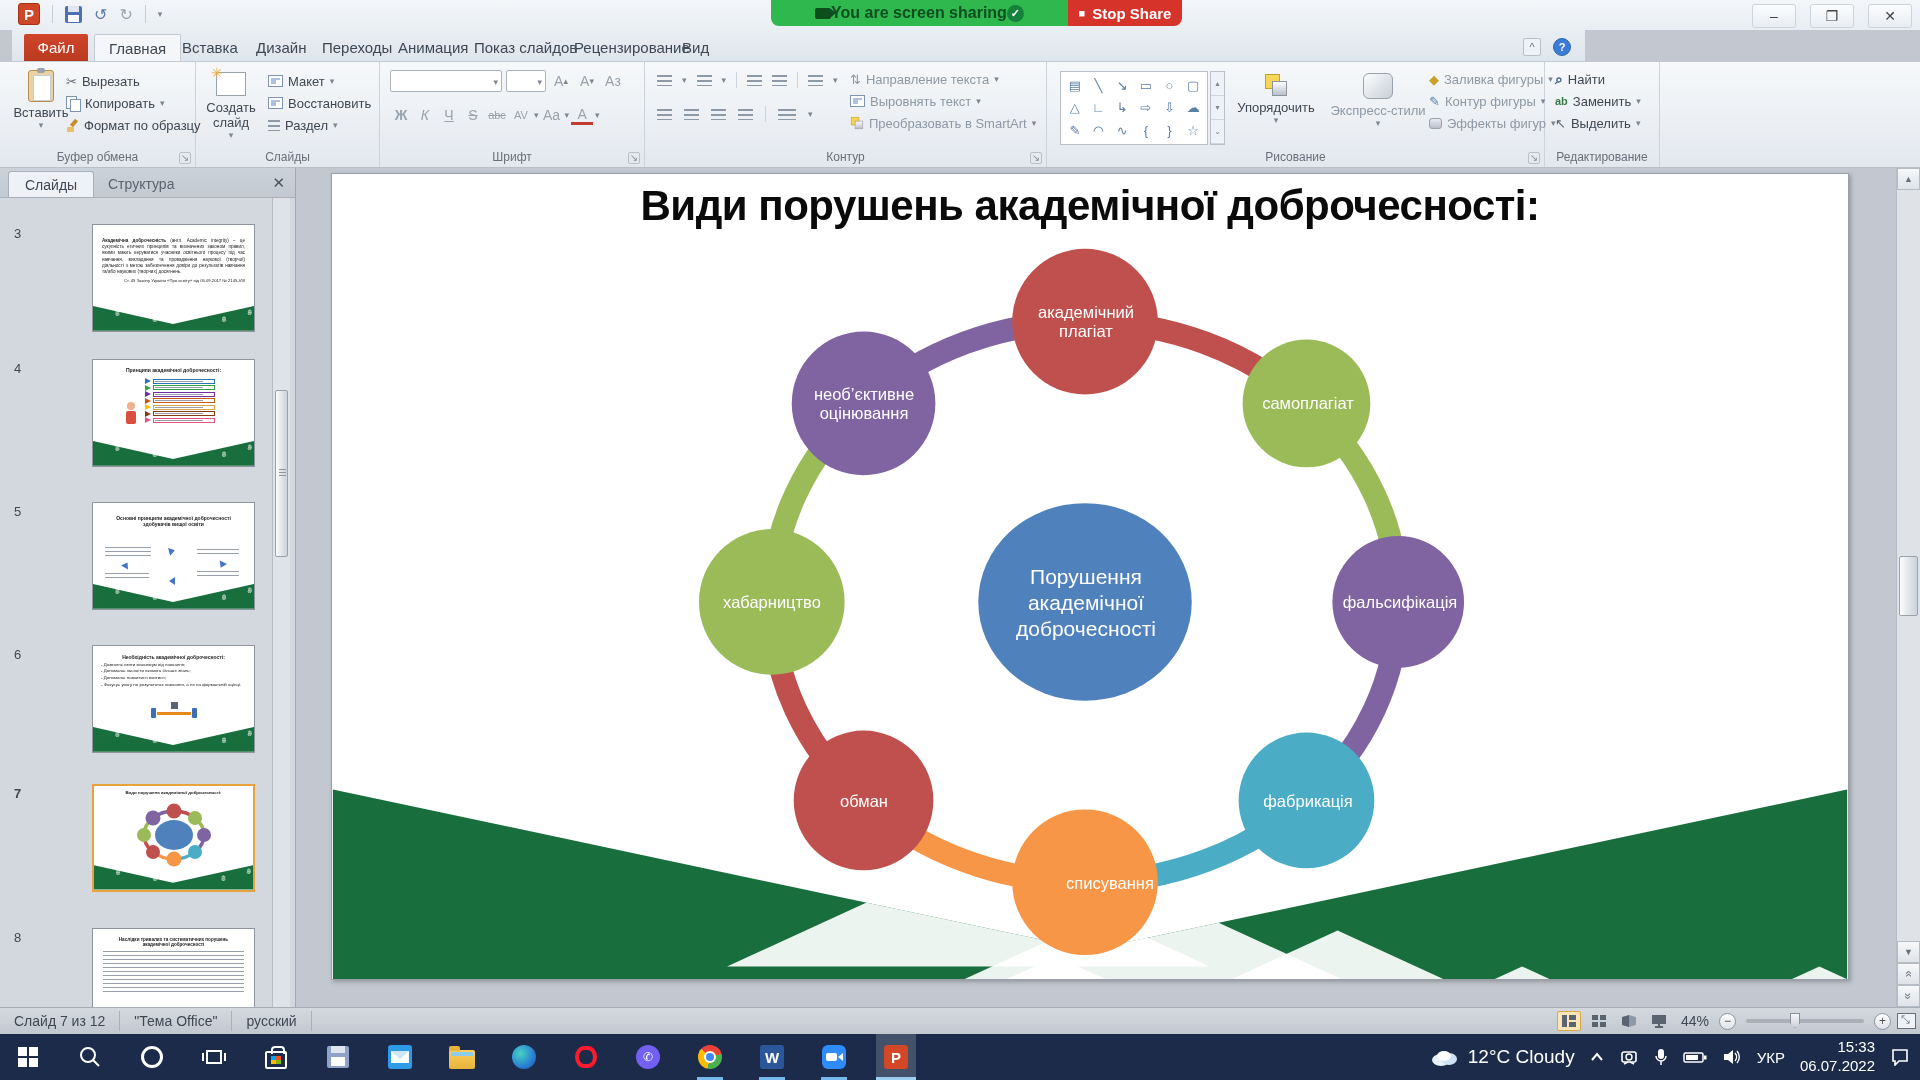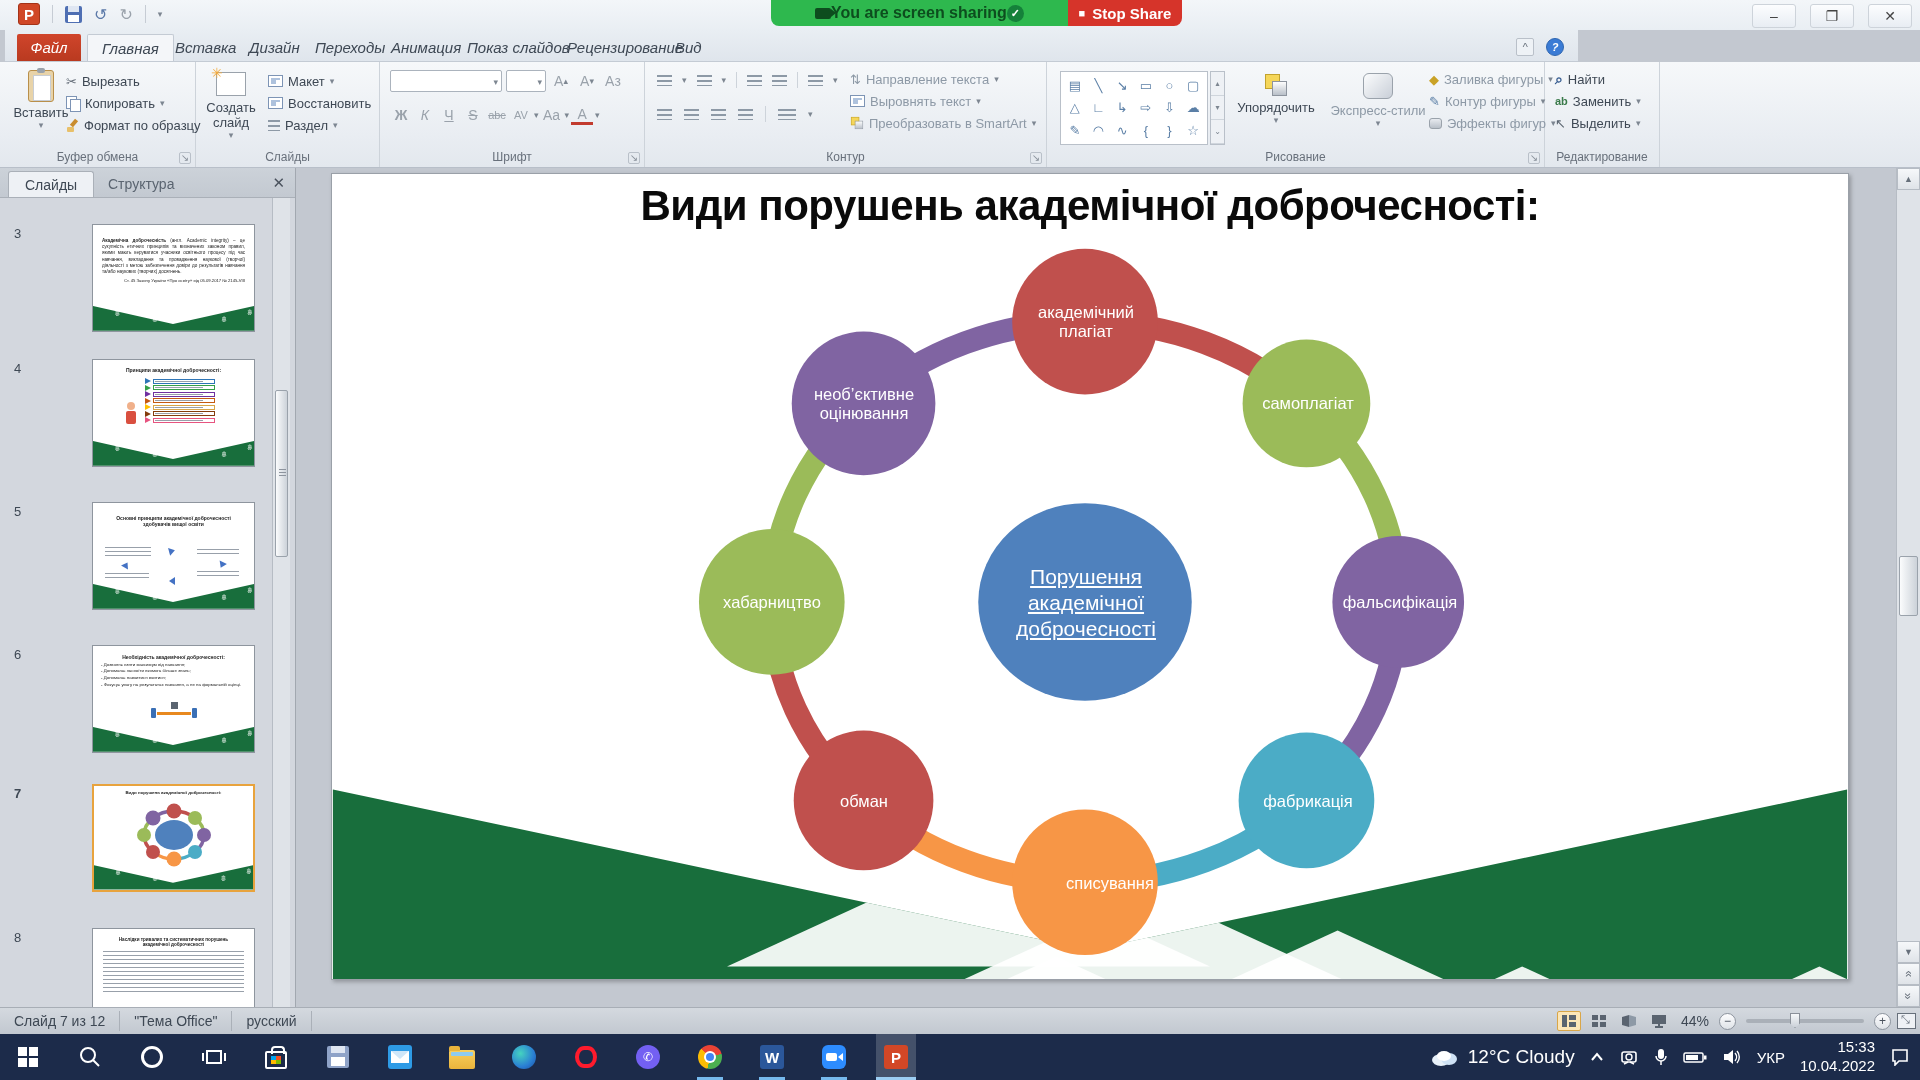--- a/index.html
+++ b/index.html
@@ -30,22 +30,22 @@
   .shield { width:17px; height:17px; background:#15813a; border-radius:50%; color:#fff;
     font-size:11px; display:flex; align-items:center; justify-content:center; font-weight:bold; }
   #stop-share { width:114px; background:#d6342a; border-radius:0 0 8px 0; color:#fff; font-weight:bold;
     font-size:15px; display:flex; align-items:center; justify-content:center; gap:7px; cursor:pointer; }
   .stop-sq { font-size:11px; color:#fff; }
   .cam-glyph { width:16px; height:11px; background:#0d4d1e; border-radius:2px; position:relative; }
   .cam-glyph::after { content:""; position:absolute; right:-5px; top:1px; border-left:5px solid #0d4d1e;
     border-top:4px solid transparent; border-bottom:4px solid transparent; }
 
   
-  #tabrow { position:absolute; left:5px; top:30px; width:1573px; height:32px;
-    background:linear-gradient(#e9eef3,#dfe5ec); border-bottom:1px solid #c4cbd4;font-style:italic; }
+  #tabrow { position:absolute; left:12px; top:30px; width:1573px; height:32px;
+    background:linear-gradient(#e9eef3,#dfe5ec); border-bottom:1px solid #c4cbd4; }
   .tab { position:absolute; bottom:0; height:27px; padding:0 14px; display:flex; align-items:center;
     font-size:15px; color:#3e4854; cursor:pointer; }
   #tab-file { left:12px; width:64px; justify-content:center; background:linear-gradient(#d0452b,#b93a20);
     color:#fff; border-radius:2px 2px 0 0; }
   #tab-active { background:#f4f6f9; border:1px solid #c4cbd4; border-bottom:none; border-radius:2px 2px 0 0; }
   #tabrow-right { position:absolute; right:14px; bottom:5px; display:flex; gap:12px; align-items:center; }
   .mini-sq { width:18px; height:18px; border:1px solid #b9c0c9; background:#eef2f6; color:#67707b;
     font-size:11px; display:flex; align-items:center; justify-content:center; border-radius:2px; }
   .help-c { background:#3a7bd5; color:#fff; border-radius:50%; border-color:#2f66b0; font-weight:bold; }
 
@@ -133,21 +133,21 @@
   .t6b { font-size:4.4px; color:#222; margin:1.5px 8px 0; line-height:1.2; }
 
   #editor { position:absolute; left:296px; top:0; right:0; height:839px; background:#c3c8d0; }
   #slide { position:absolute; left:35px; top:5px; width:1518px; height:807px; background:#fff;
     border:1px solid #9aa0a8; box-shadow:2px 2px 4px rgba(0,0,0,.25); }
   #slide-title { position:absolute; left:0; top:8px; width:100%; text-align:center;
     font-size:42px; font-weight:bold; color:#0a0a0a; letter-spacing:-0.5px; }
   .lay { position:absolute; left:0; top:0; width:100%; height:100%; }
   .blbl { position:absolute; width:132px; height:124px; display:flex; align-items:center; justify-content:center;
     text-align:center; color:#fff; font-size:16.5px; line-height:1.18; pointer-events:none; }
-  #center-lbl { width:176px; height:140px; font-size:21px; line-height:1.25;text-decoration:underline; }
+  #center-lbl { width:176px; height:140px; font-size:21px; line-height:1.25; }
 
   
   #vscroll { position:absolute; right:0; top:0; width:24px; height:839px; background:#dfe3e8; border-left:1px solid #b6bcc4; }
   .sbtn { width:100%; height:22px; display:flex; align-items:center; justify-content:center;
     font-size:9px; color:#67707b; background:linear-gradient(#f6f8fa,#dfe3e8); border:1px solid #b6bcc4; cursor:pointer; }
   #vthumb { position:absolute; left:2px; top:388px; width:19px; height:60px; background:linear-gradient(90deg,#fbfcfd,#ccd2d9);
     border:1px solid #9aa2ab; border-radius:2px; cursor:grab; }
   #vs-bottom { position:absolute; bottom:0; left:0; width:100%; }
   .chev-v { transform:rotate(90deg); font-size:12px; }
   .chev-v.up { transform:rotate(-90deg); }
@@ -877,21 +877,21 @@
     </div>
     <div class="trayicon">
       <svg width="20" height="16">
           <polygon points="2,5 6,5 11,1 11,15 6,11 2,11" fill="#fff"></polygon>
           <path d="M13 4 a6 6 0 0 1 0 8 M15 2 a9 9 0 0 1 0 12" fill="none" stroke="#fff" stroke-width="1.4"></path>
         </svg>
     </div>
     <span style="font-size:15px">УКР</span>
     <div id="tb-clock">
       <div>15:33</div>
-      <div>10.04.2022</div>
+      <div>06.07.2022</div>
     </div>
     <div class="trayicon">
       <svg width="20" height="18">
           <path d="M3 2 h14 v11 h-8 l-4 4 v-4 h-2 z" fill="none" stroke="#fff" stroke-width="1.6"></path>
         </svg>
     </div>
   </div>
 </div>
 
 </body></html>

